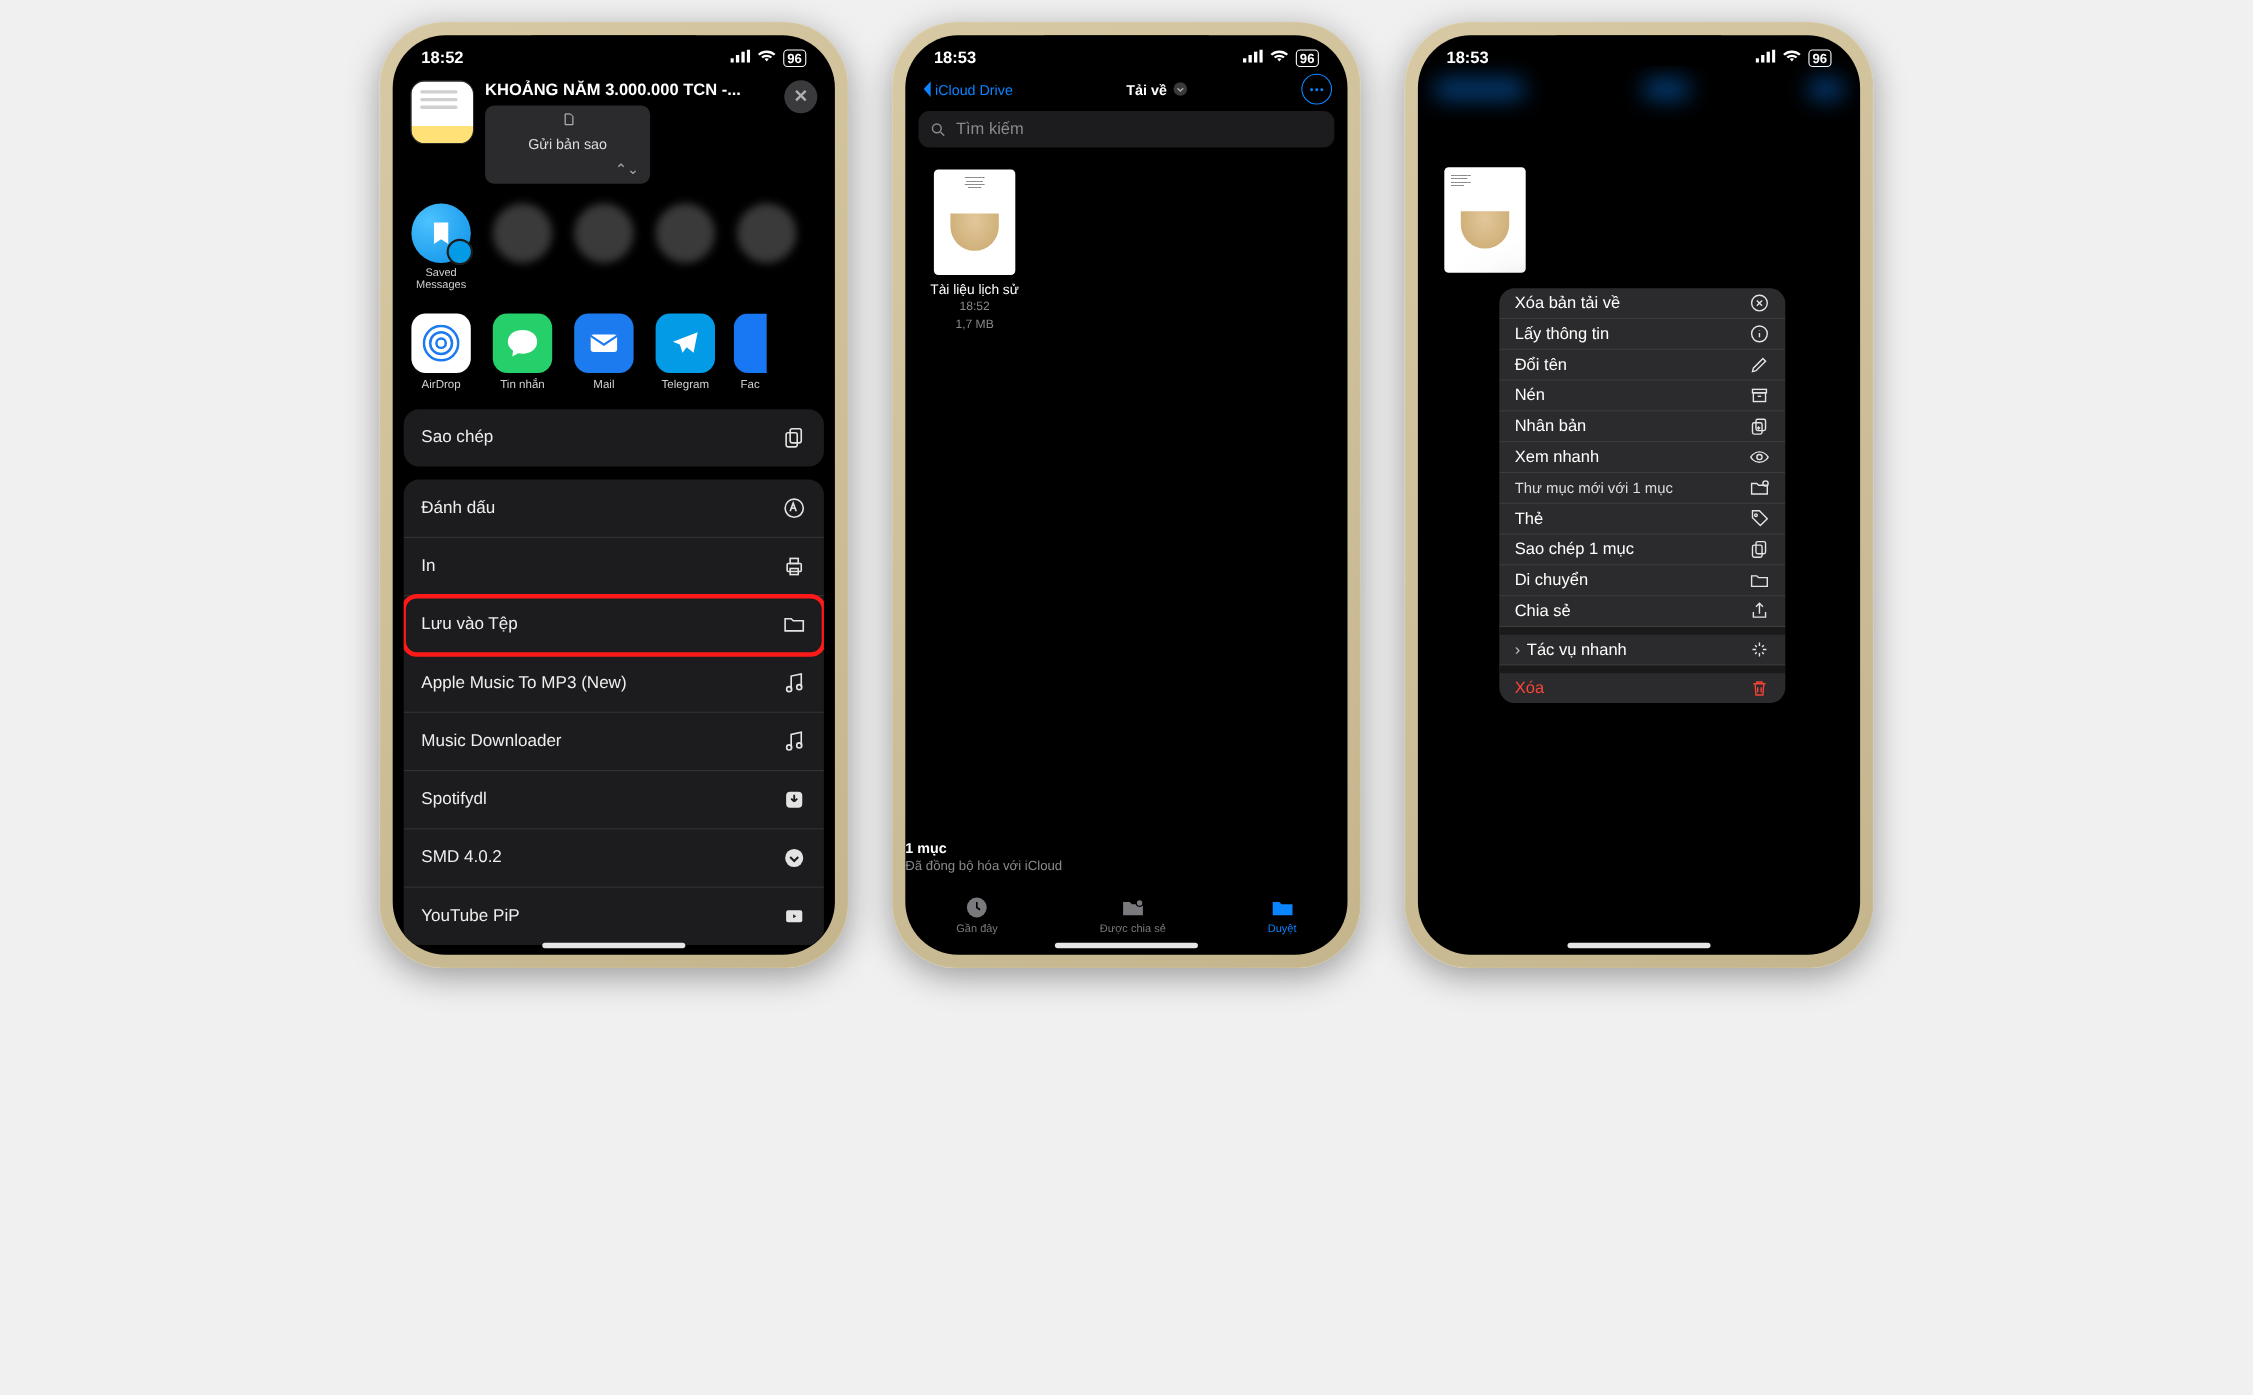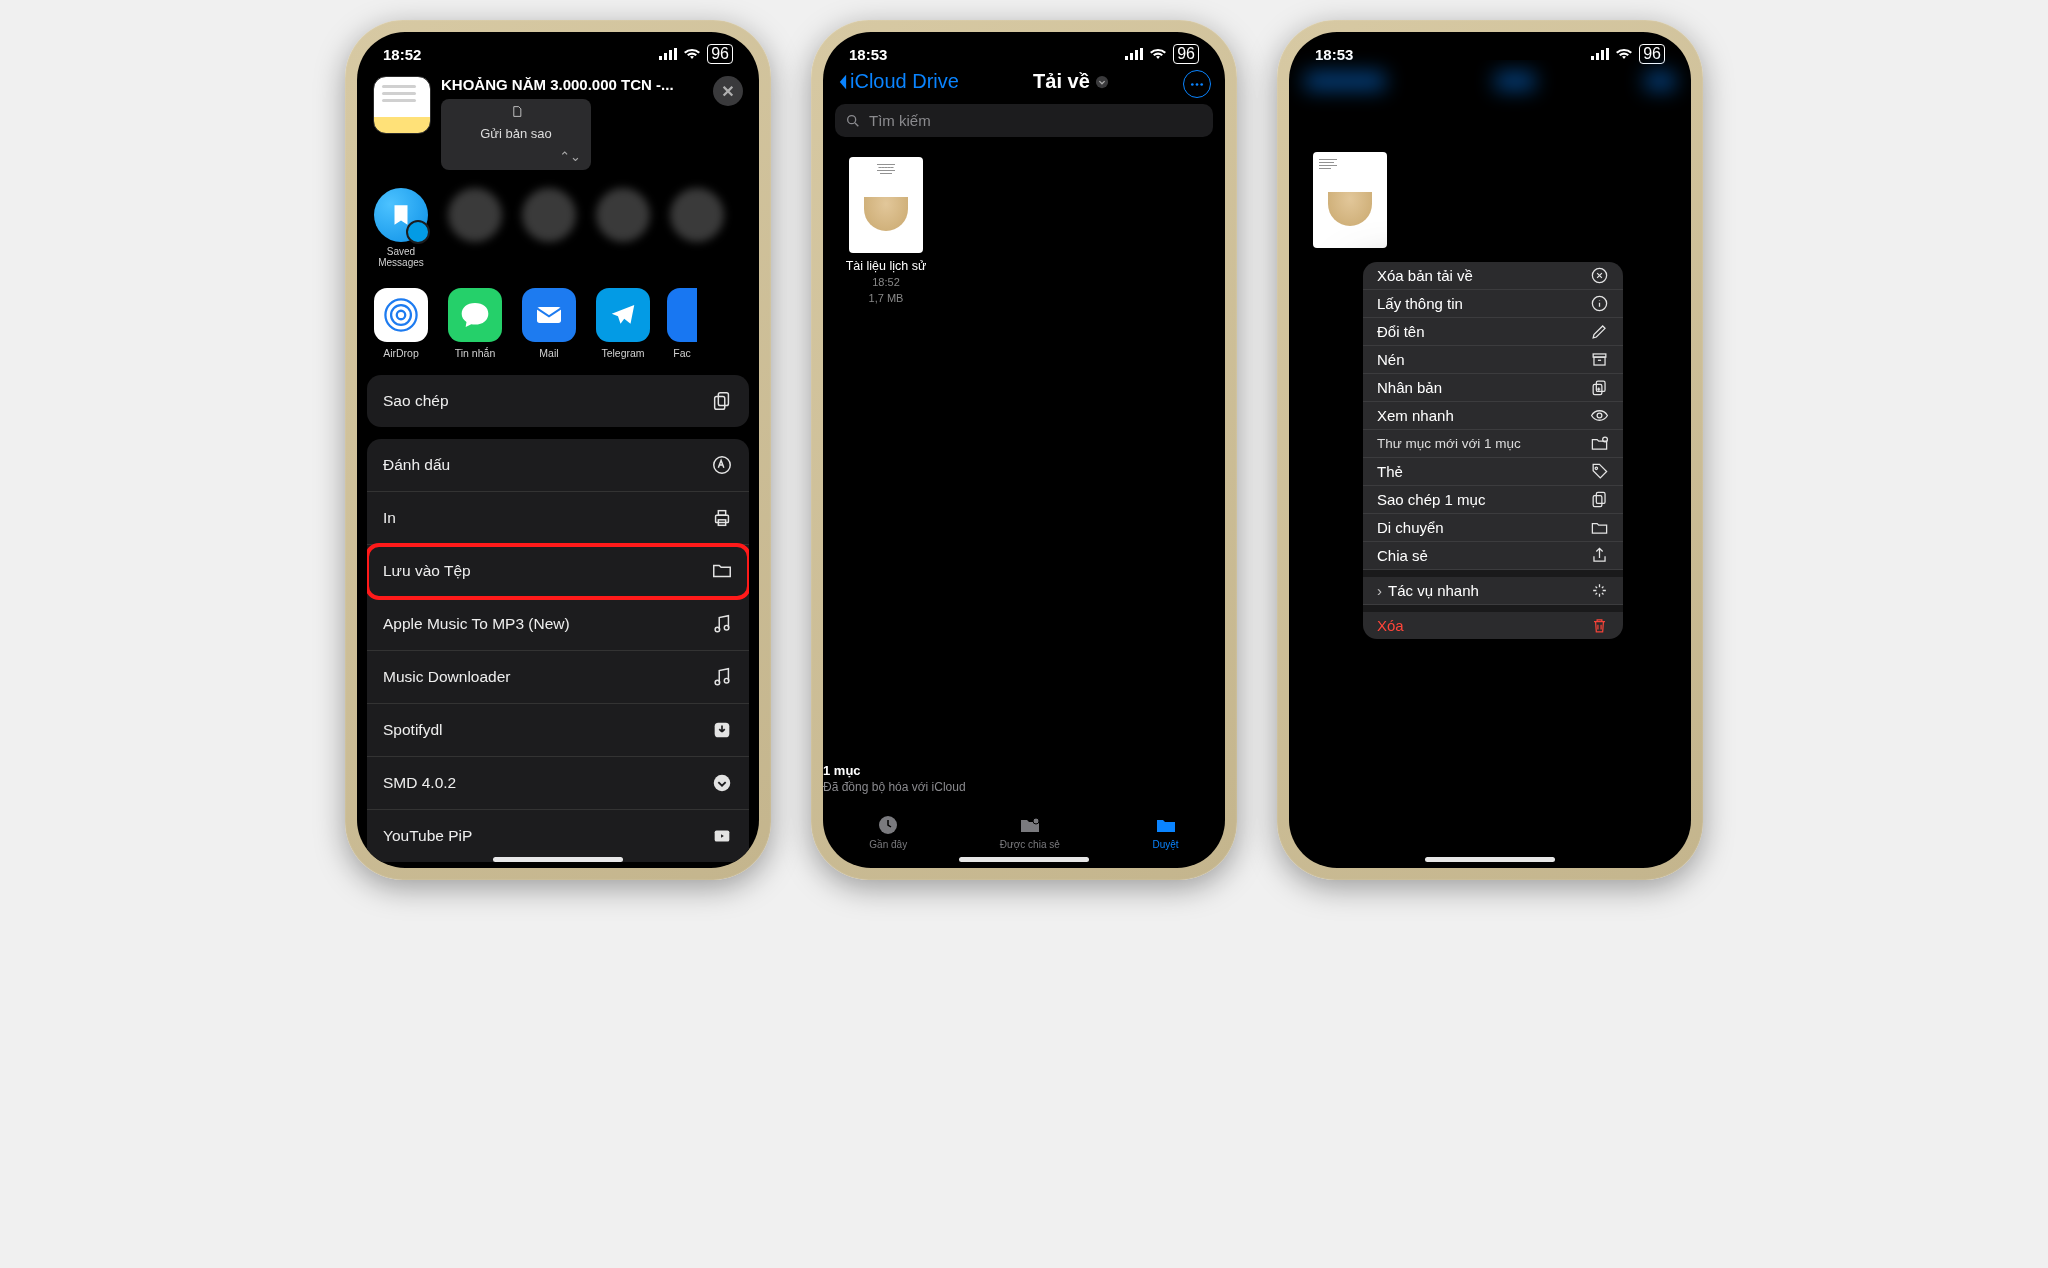--- a/index.html
+++ b/index.html
@@ -32,21 +32,21 @@
   }
   .notch { position: absolute; top: 0; left: 50%; transform: translateX(-50%);
     width: 150px; height: 28px; background: #000; border-radius: 0 0 18px 18px; z-index:20;}
   .statusbar {
     display: flex; justify-content: space-between; align-items: center;
     padding: 12px 26px 2px; font-weight:700; font-size:15px;
   }
   .status-icons { display:flex; gap:6px; align-items:center; }
   .signal,.wifi,.batt { display:inline-block; }
   .signal svg,.wifi svg { width:18px; height:12px; fill:#fff;}
-  .batt { font-size:16px; border:1.5px solid #fff; border-radius:4px; padding:0 3px; font-weight:400;}
+  .batt { font-size:12px; border:1.5px solid #fff; border-radius:4px; padding:0 3px; font-weight:700;}
   .home-ind { position:absolute; bottom:6px; left:50%; transform:translateX(-50%);
     width:130px; height:5px; background:#fff; border-radius:3px; opacity:.9;}
 
   
   .share-header { display:flex; gap:10px; padding:10px 16px 8px; align-items:flex-start;}
   .notes-icon { width:58px; height:58px; border-radius:13px;
     background: linear-gradient(#fff 72%, #ffe178 72%); border:1px solid #2a2a2a; position:relative;}
   .notes-icon::before{content:"";position:absolute;top:8px;left:8px;width:34px;height:3px;background:#d0d0d0;border-radius:2px;box-shadow:0 7px 0 #d0d0d0,0 14px 0 #d0d0d0;}
   .share-head-col { flex:1; min-width:0; }
   .share-title { font-size:15px; font-weight:700; white-space:nowrap; overflow:hidden; text-overflow:ellipsis;}
@@ -70,22 +70,22 @@
   .app-tile.fb{background:#1877f2;}
   .actions { margin:6px 10px 0; }
   .action-group { background:#1c1c1e; border-radius:14px; margin-bottom:12px; overflow:hidden;}
   .action { display:flex; align-items:center; justify-content:space-between;
     padding:15px 16px; font-size:15.5px; color:#eee; border-bottom:0.5px solid #333;}
   .action:last-child{border-bottom:none;}
   .action.highlight { outline:4px solid #ff1a1a; outline-offset:-2px; border-radius:12px;}
   .ic { width:22px;height:22px; opacity:.95; fill:none; stroke:#eee; stroke-width:1.6;}
 
   
-  .navbar2 { display:flex; align-items:flex-start; justify-content:space-between;
-    padding:4px 14px 6px; font-size:20px;}
+  .navbar2 { display:flex; align-items:center; justify-content:space-between;
+    padding:4px 14px 6px; font-size:13px;}
   .navback { color:#0a84ff; display:flex; align-items:center; gap:2px;}
   .navtitle { font-weight:700; display:flex; gap:5px; align-items:center;}
   .navright { width:28px;height:28px;border-radius:50%; border:1.6px solid #0a84ff;
     display:flex;align-items:center;justify-content:center;color:#0a84ff;font-weight:900;}
   .searchbar { margin:0 12px 10px; background:#1c1c1e; border-radius:10px;
     padding:8px 10px; display:flex; gap:8px; color:#8a8a8e; font-size:15px; align-items:center;}
   .filegrid { padding:10px 16px; display:flex; flex-wrap:wrap; gap:20px; }
   .fileitem { width:94px; text-align:center; }
   .thumb { width:74px; height:96px; background:#fff; border-radius:4px; margin:0 auto 6px;
     position:relative; overflow:hidden; padding:4px;}

